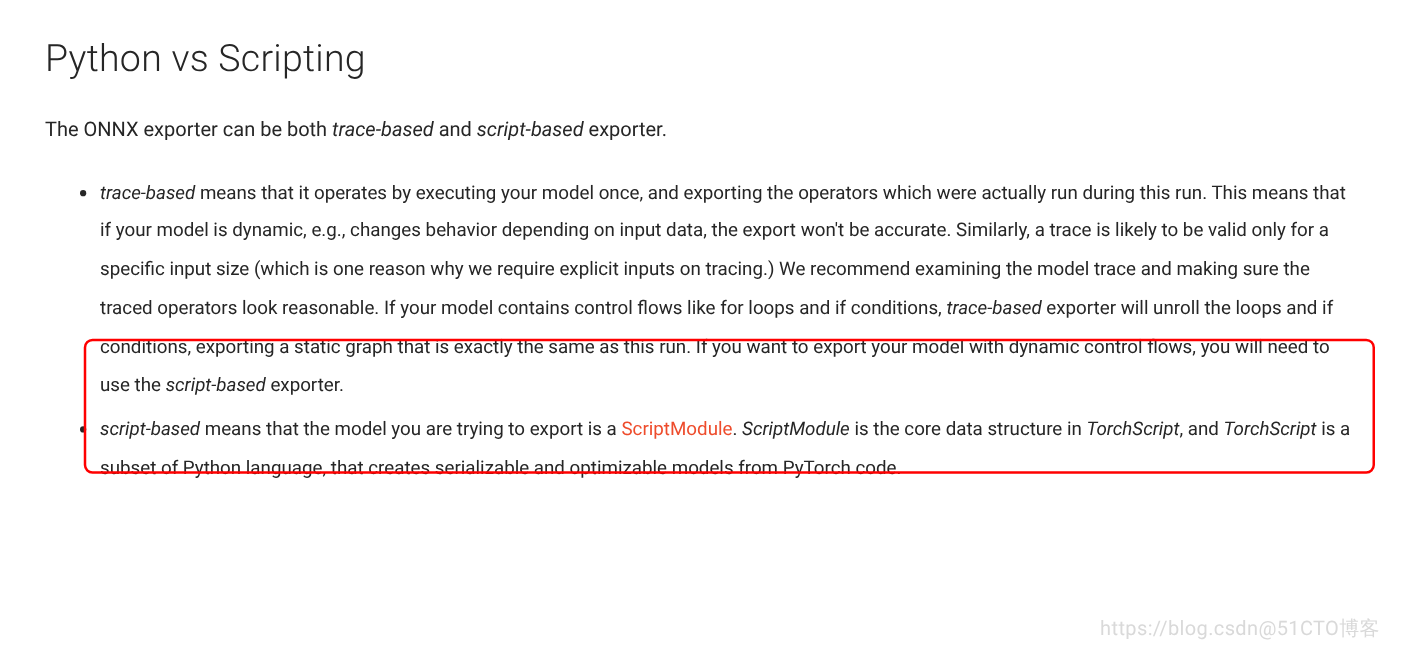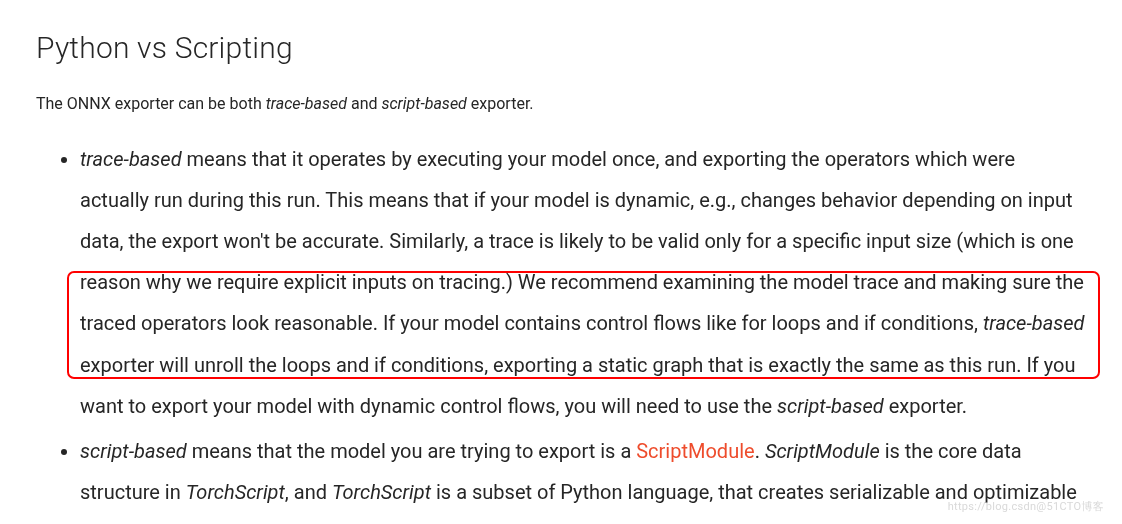--- a/index.html
+++ b/index.html
@@ -25,39 +25,39 @@
       line-height: 1.6;
       margin-bottom: 22px;
       color: #262626;
     }
     .intro .em { font-style: italic; }
     ul {
       list-style: disc;
       padding-left: 44px;
     }
     li {
-      font-size: 20px;
+      font-size: 15px;
       line-height: 2.06;
       color: #262626;
       margin-bottom: 4px;
       position: relative;
     }
     .em { font-style: italic; }
     .link { color: #ee4c2c; text-decoration: none; }
     .highlight-box {
       position: absolute;
       border: 2.5px solid #ff0000;
       border-radius: 7px;
       pointer-events: none;
     }
     .watermark {
       position: absolute;
       right: 18px;
       bottom: 10px;
-      font-size: 11px;
+      font-size: 16px;
       color: #d9d9d9;
       letter-spacing: 0.3px;
     }
   </style>
 </head>
 <body>
 
 <h1>Python vs Scripting</h1>
 
 <p class="intro">

